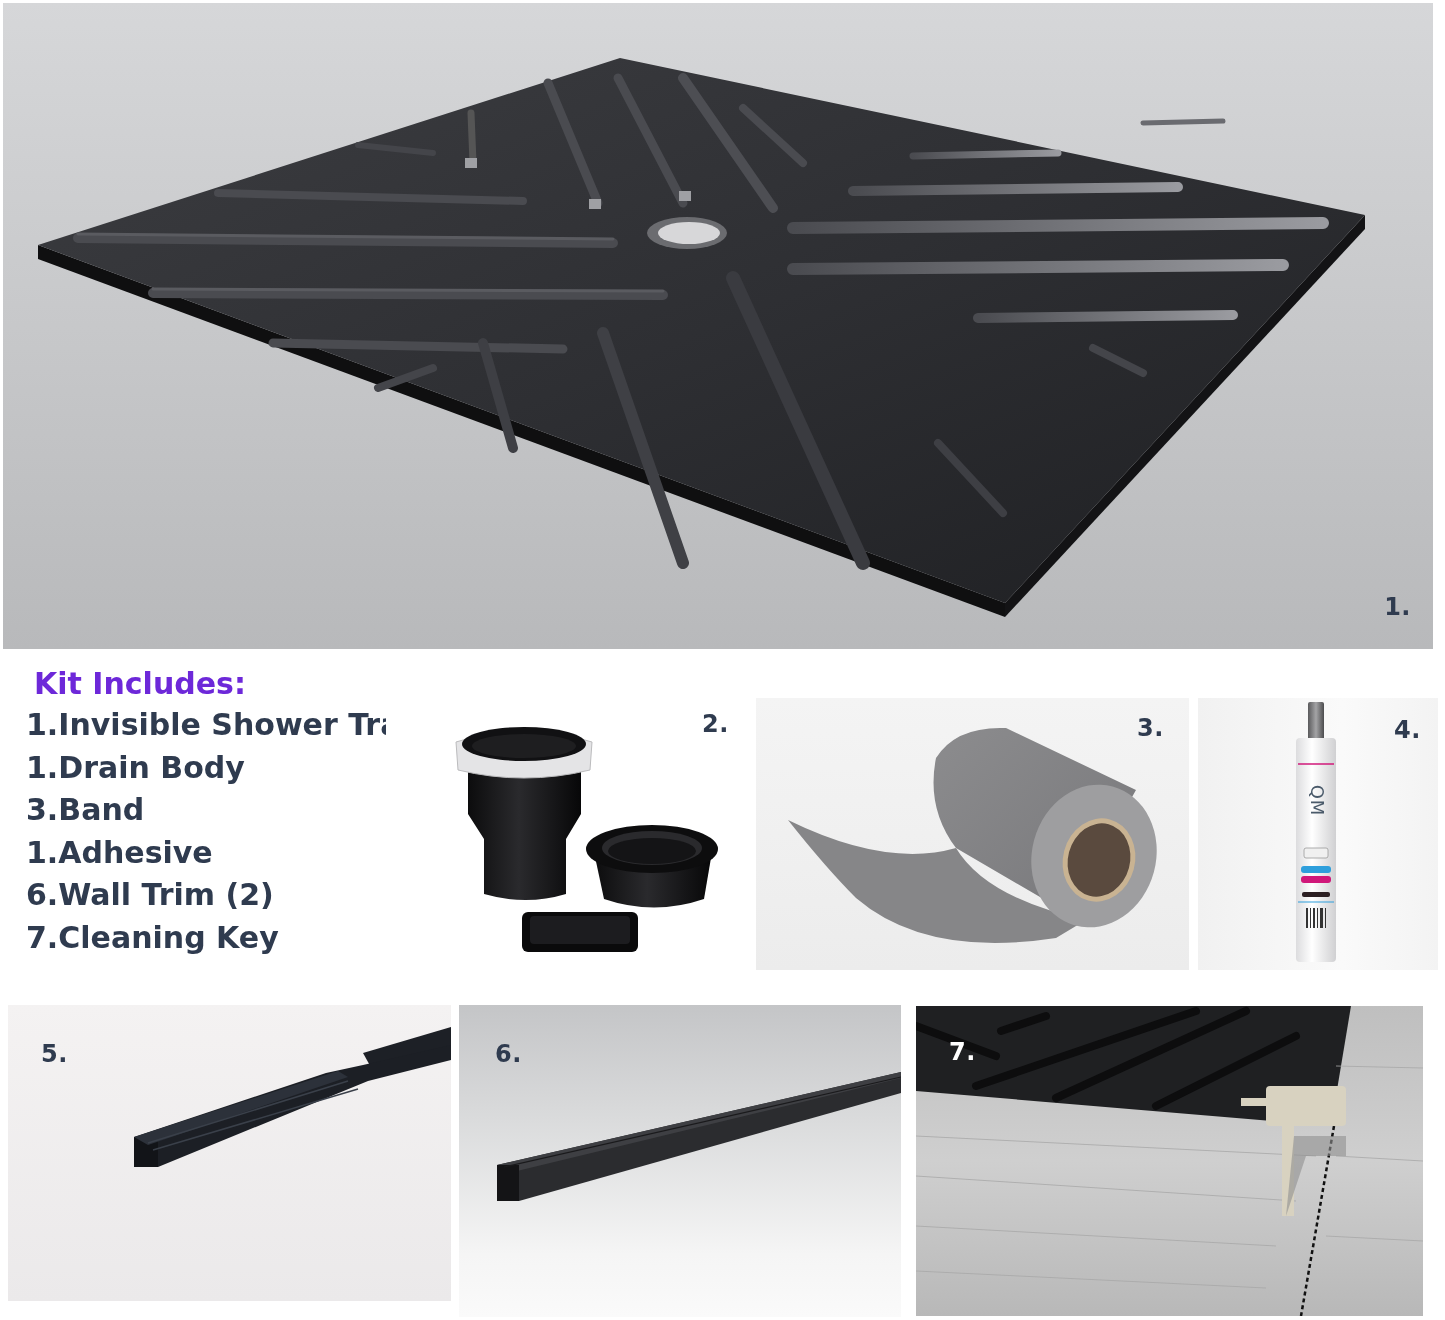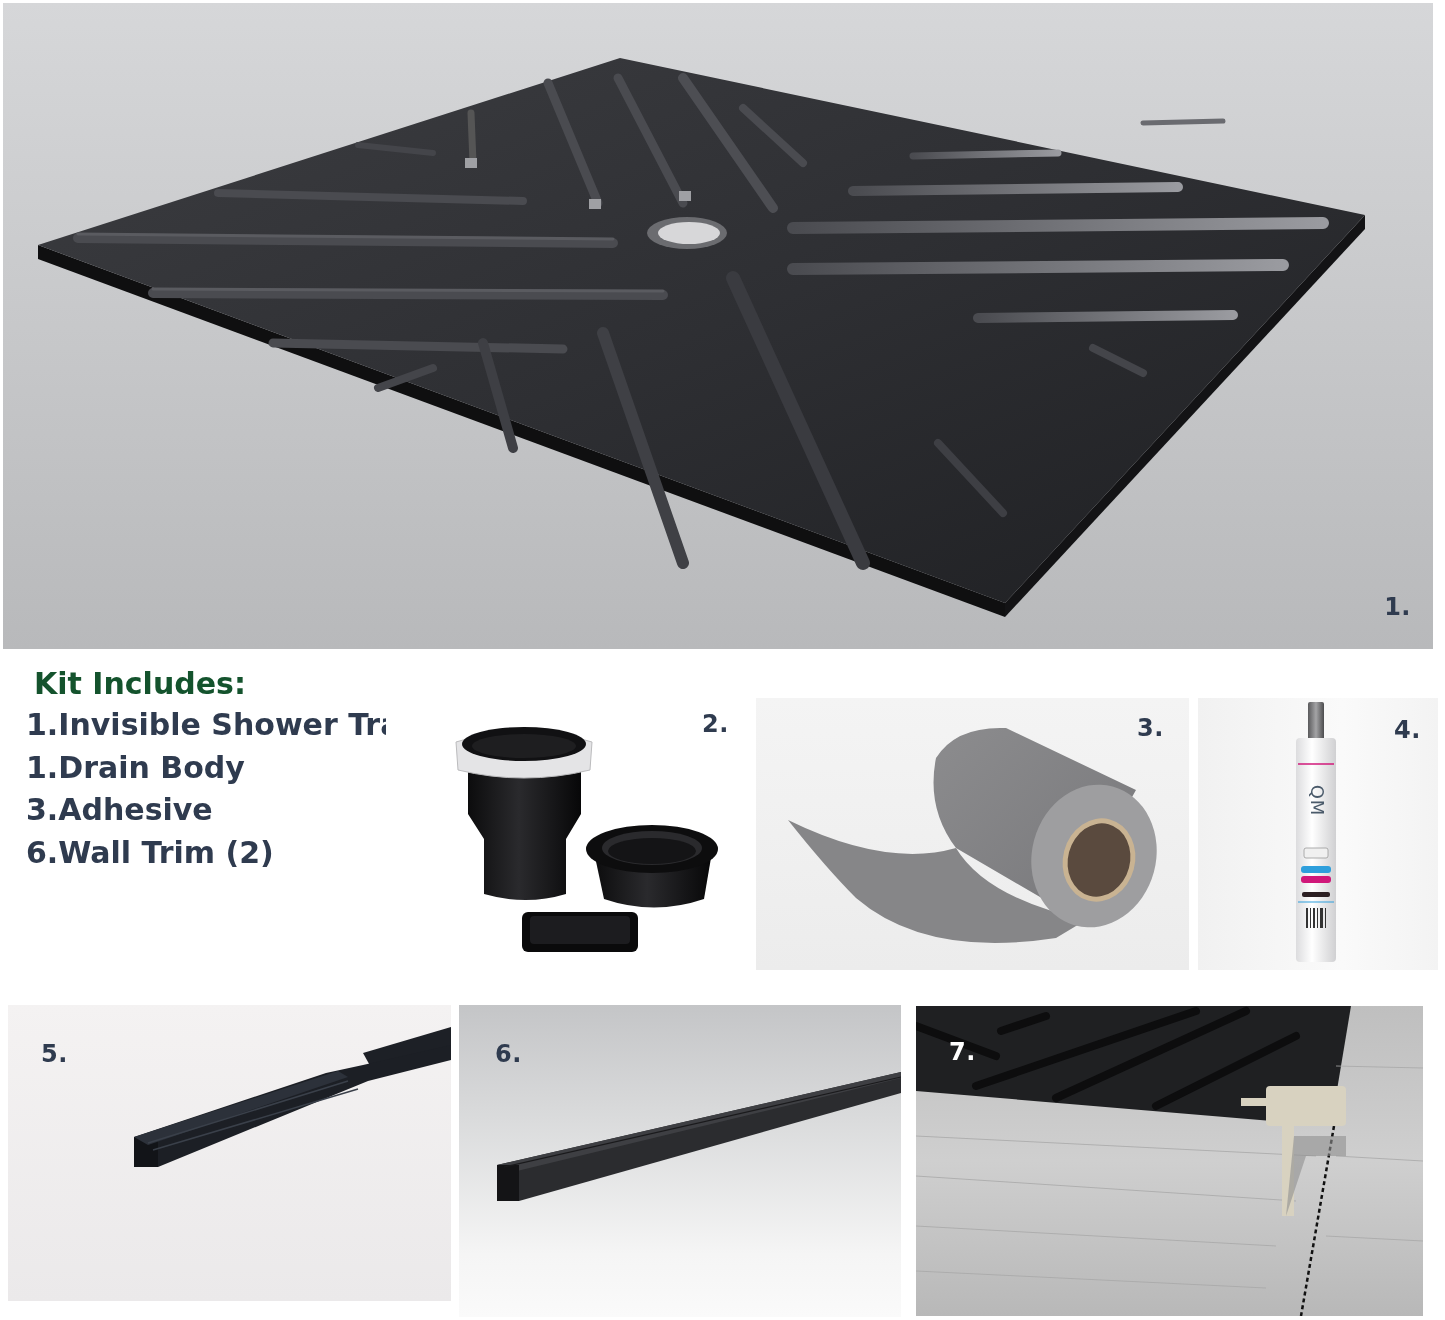--- a/index.html
+++ b/index.html
@@ -10,21 +10,21 @@
     .num { position: absolute; font-weight: bold; font-size: 24px; color: #2f3b4f; letter-spacing: 0.5px; }
 
     
     #p1 { left: 3px; top: 3px; width: 1430px; height: 646px;
           background: linear-gradient(180deg, #d6d7d9 0%, #c7c8ca 50%, #b8b9bb 100%); }
     #p1 svg { position: absolute; left: 0; top: 0; }
     #p1 .num { right: 22px; bottom: 28px; }
 
     
     #kit { position: absolute; left: 26px; top: 664px; width: 400px; }
-    #kit .title { font-size: 30px; font-weight: bold; color: #14532d; margin-left: 8px; line-height: 40px; }
+    #kit .title { font-size: 30px; font-weight: bold; color: #6d28d9; margin-left: 8px; line-height: 40px; }
     #kit .item { font-size: 30px; font-weight: bold; color: #2f3b4f; line-height: 42.5px; white-space: nowrap; }
 
     
     #p2 { left: 386px; top: 694px; width: 366px; height: 276px; background: #ffffff; }
     #p2 .num { left: 316px; top: 16px; }
 
     
     #p3 { left: 756px; top: 698px; width: 433px; height: 272px; background: linear-gradient(180deg,#f4f4f4,#ececec); }
     #p3 .num { left: 381px; top: 16px; }
 
@@ -105,22 +105,24 @@
     <rect x="586" y="196" width="12" height="10" fill="#9fa0a4"></rect>
     <rect x="676" y="188" width="12" height="10" fill="#9fa0a4"></rect>
   </svg>
   <div class="num">1.</div>
 </div>
 
 <div id="kit">
   <div class="title">Kit Includes:</div>
   <div class="item">1.Invisible Shower Tray</div>
   <div class="item">1.Drain Body</div>
-  <div class="item">3.Adhesive</div>
+  <div class="item">3.Band</div>
+  <div class="item">1.Adhesive</div>
   <div class="item">6.Wall Trim (2)</div>
+  <div class="item">7.Cleaning Key</div>
 </div>
 
 <div class="panel" id="p2">
   <svg width="366" height="276" viewBox="0 0 366 276">
     <defs>
       <linearGradient id="blk" x1="0" y1="0" x2="1" y2="0">
         <stop offset="0" stop-color="#0c0c0d"></stop>
         <stop offset="0.45" stop-color="#2a2a2d"></stop>
         <stop offset="1" stop-color="#070708"></stop>
       </linearGradient>

